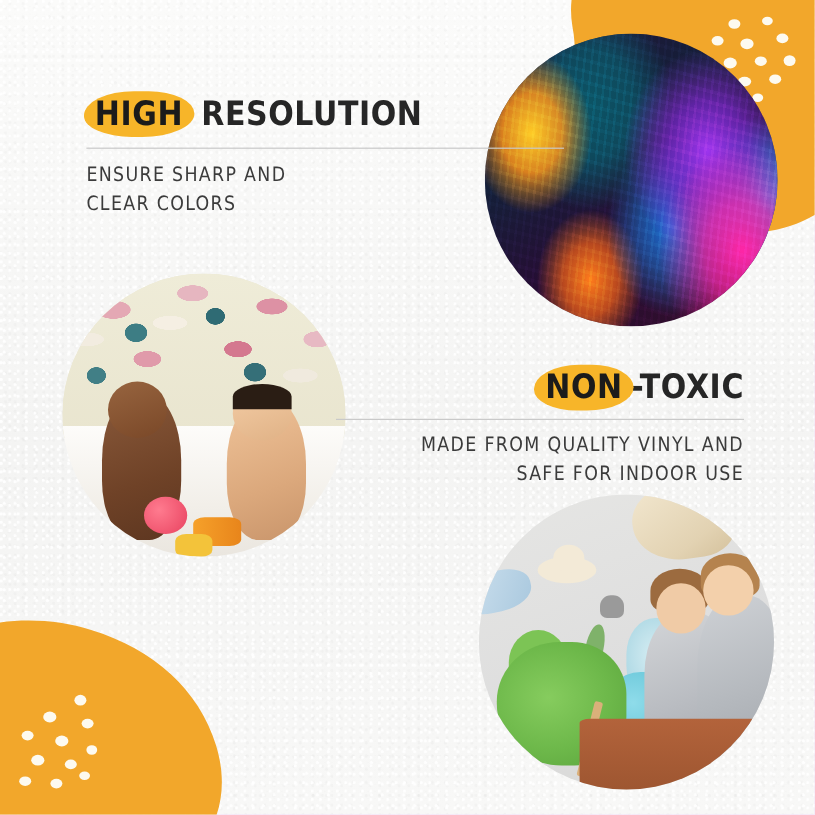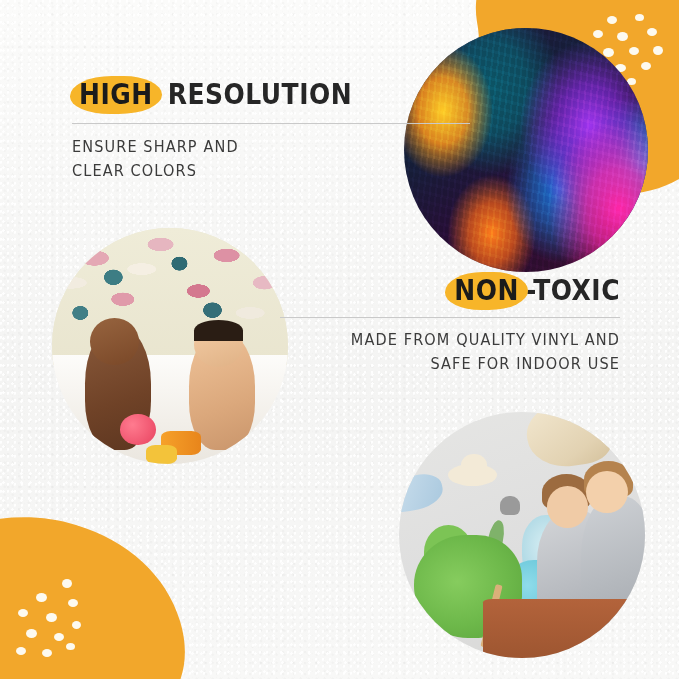--- a/index.html
+++ b/index.html
@@ -205,21 +205,21 @@
     transform-origin:left top;
   }
   .sub.right{text-align:right;transform-origin:right top;}
   .heading.right{justify-content:flex-end;transform-origin:right center;}
 
   
   #block-high{left:72px;top:80px;width:400px;}
   #block-high .rule{width:398px;margin-top:14px;}
   #block-high .sub{margin-top:11px;}
 
-  #block-nontoxic{left:280px;top:276px;width:340px;}
+  #block-nontoxic{left:280px;top:308px;width:340px;}
   #block-nontoxic .rule{width:340px;margin-top:12px;}
   #block-nontoxic .sub{margin-top:10px;}
 
   #block-inspiration{left:72px;top:503px;width:330px;}
   #block-inspiration .rule{width:330px;margin-top:13px;}
   #block-inspiration .sub{margin-top:11px;}
 </style>
 </head>
 <body>
 

